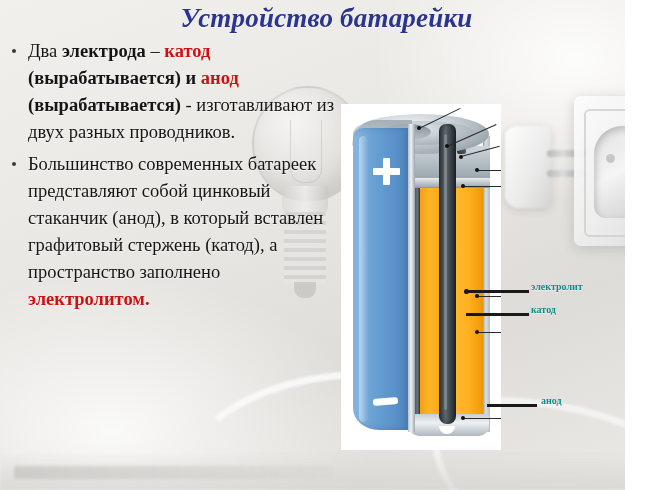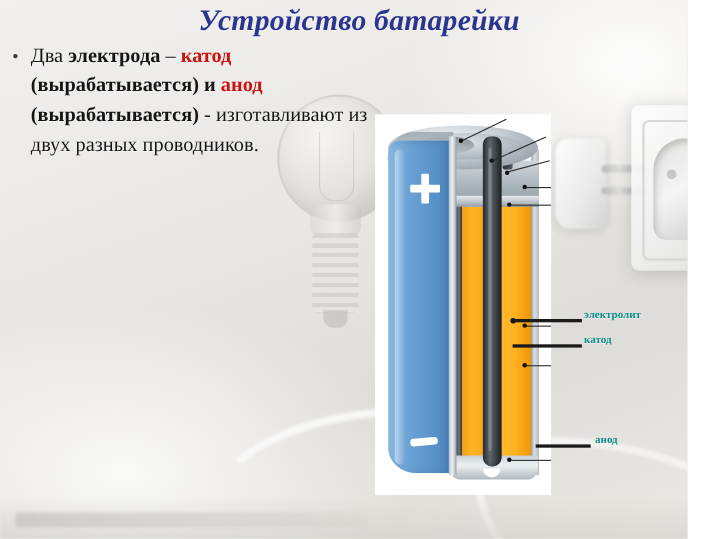--- a/index.html
+++ b/index.html
@@ -458,20 +458,24 @@
   <div class="title">Устройство батарейки</div>
 
   <div class="bullets">
 
 
     <div class="bullet">
       <span class="dot"></span>
       <span>Два </span><span class="bold">электрода</span><span> – </span><span class="red">катод</span><span> </span><span class="bold">(вырабатывается)</span><span> </span><span class="bold">и</span><span> </span><span class="red">анод</span><span> </span><span class="bold">(вырабатывается)</span><span> - изготавливают из двух разных проводников.</span>
     </div>
 
+    <div class="bullet">
+      <span class="dot"></span>
+      <span>Большинство современных батареек представляют собой цинковый стаканчик (анод), в который вставлен графитовый стержень (катод), а пространство заполнено </span><span class="red">электролитом.</span>
+    </div>
 
   </div>
 
   <div class="panel">
     <div class="battery">
 
       <div class="paste-right-top"></div>
       <div class="paste-right"></div>
       <div class="paste-left"></div>
       <div class="wall-right"></div>

